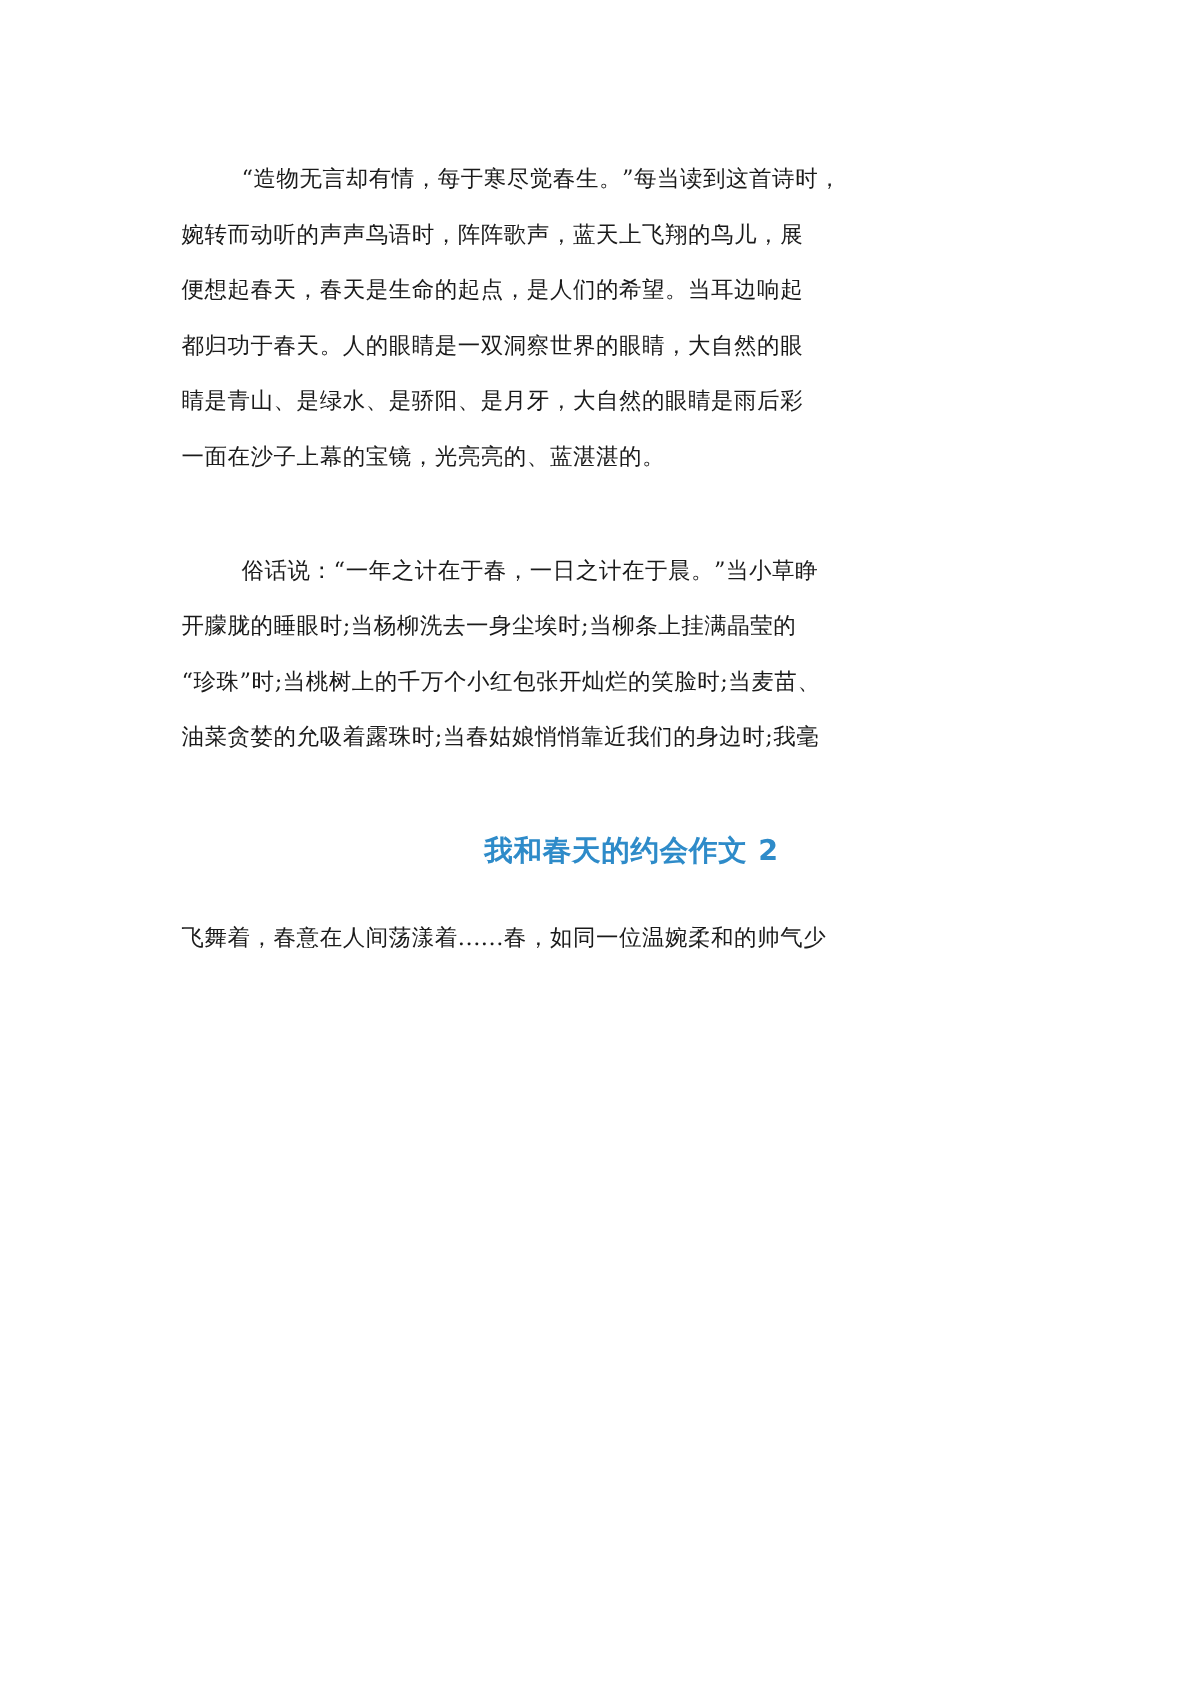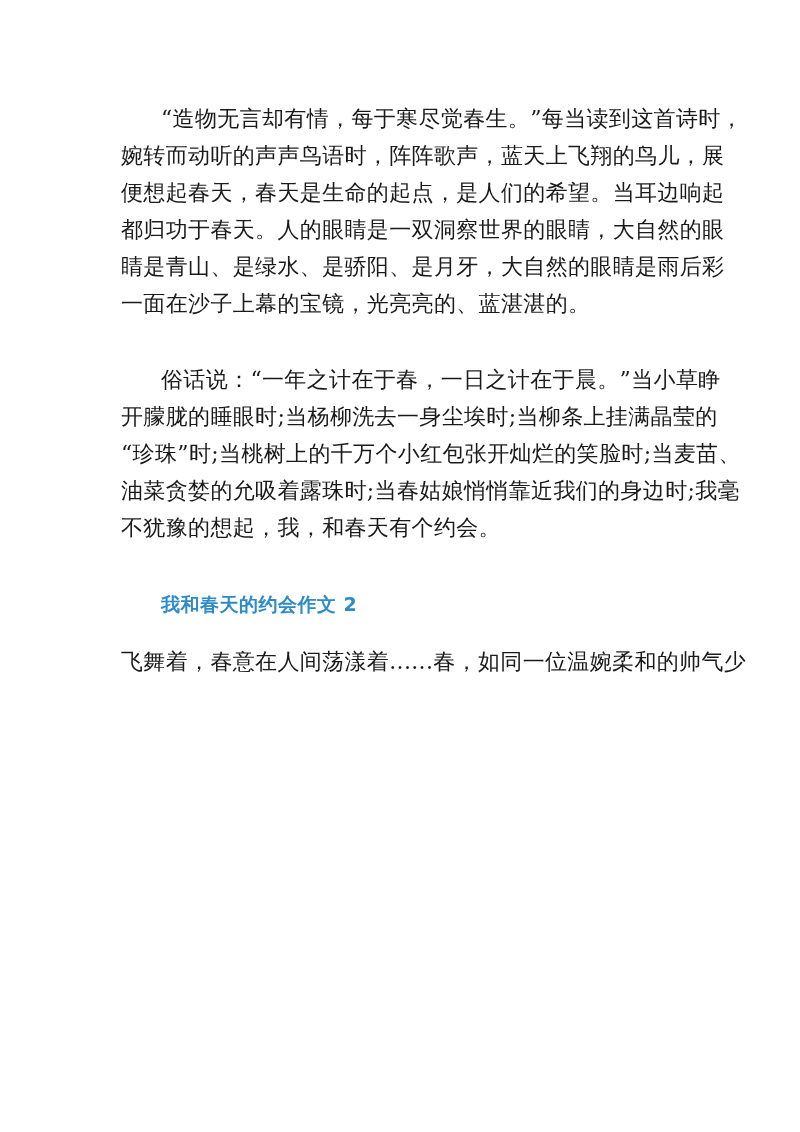--- a/index.html
+++ b/index.html
@@ -1,47 +1,46 @@
 <!DOCTYPE html>
 <html><head>
   <meta charset="utf-8">
   <style>
     html, body { margin: 0; padding: 0; background: #ffffff; }
     body { width: 800px; height: 1132px; position: relative; overflow: hidden;
       font-family: "DejaVu Serif", "Liberation Serif", serif; color: #1a1a1a; }
     .page { position: absolute; left: 121px; top: 104px; width: 560px; }
     .para { margin: 0 0 0 0; }
-    .line { display: block; height: 37px; line-height: 30px; font-size: 22px;
+    .line { display: block; height: 37px; line-height: 30px; font-size: 15px;
       white-space: nowrap; letter-spacing: 0.35px; }
     .line.indent { padding-left: 40px; }
     .gap-after { margin-bottom: 39px; }
     .heading { display: block; height: 37px; line-height: 30px; font-size: 19px; font-weight: bold;
       color: #2e8bc9; padding-left: 40px; margin-bottom: 21px;
-      font-family: "DejaVu Sans", "Liberation Sans", sans-serif; letter-spacing: 0.5px; }
+      font-family: "DejaVu Sans", "Liberation Sans", sans-serif; letter-spacing: 0.5px; text-align: center; }
   </style>
 </head>
 <body>
 
 <div class="page">
 
   <div class="para gap-after">
     <span class="line indent">“造物无言却有情，每于寒尽觉春生。”每当读到这首诗时，</span>
     <span class="line">婉转而动听的声声鸟语时，阵阵歌声，蓝天上飞翔的鸟儿，展</span>
     <span class="line">便想起春天，春天是生命的起点，是人们的希望。当耳边响起</span>
     <span class="line">都归功于春天。人的眼睛是一双洞察世界的眼睛，大自然的眼</span>
     <span class="line">睛是青山、是绿水、是骄阳、是月牙，大自然的眼睛是雨后彩</span>
     <span class="line">一面在沙子上幕的宝镜，光亮亮的、蓝湛湛的。</span>
   </div>
 
   <div class="para gap-after">
     <span class="line indent">俗话说：“一年之计在于春，一日之计在于晨。”当小草睁</span>
     <span class="line">开朦胧的睡眼时;当杨柳洗去一身尘埃时;当柳条上挂满晶莹的</span>
     <span class="line">“珍珠”时;当桃树上的千万个小红包张开灿烂的笑脸时;当麦苗、</span>
     <span class="line">油菜贪婪的允吸着露珠时;当春姑娘悄悄靠近我们的身边时;我毫</span>
-    <span class="line">不犹豫的想起，我，和春天有个约会。</span>
   </div>
 
   <span class="heading">我和春天的约会作文 2</span>
 
   <div class="para gap-after">
     <span class="line">飞舞着，春意在人间荡漾着......春，如同一位温婉柔和的帅气少</span>
   </div>
 
 
 </div>

